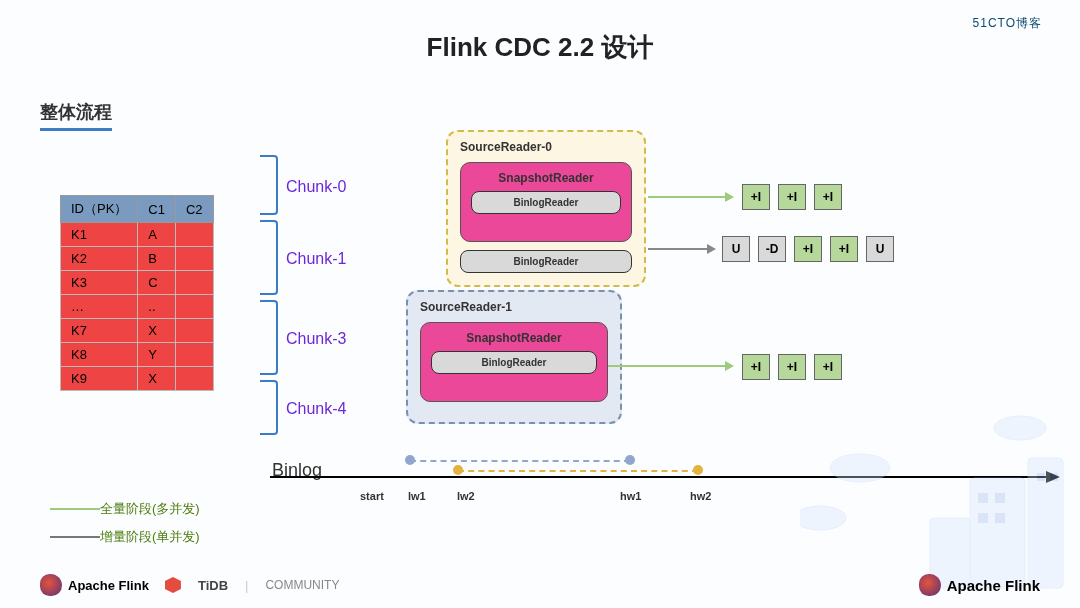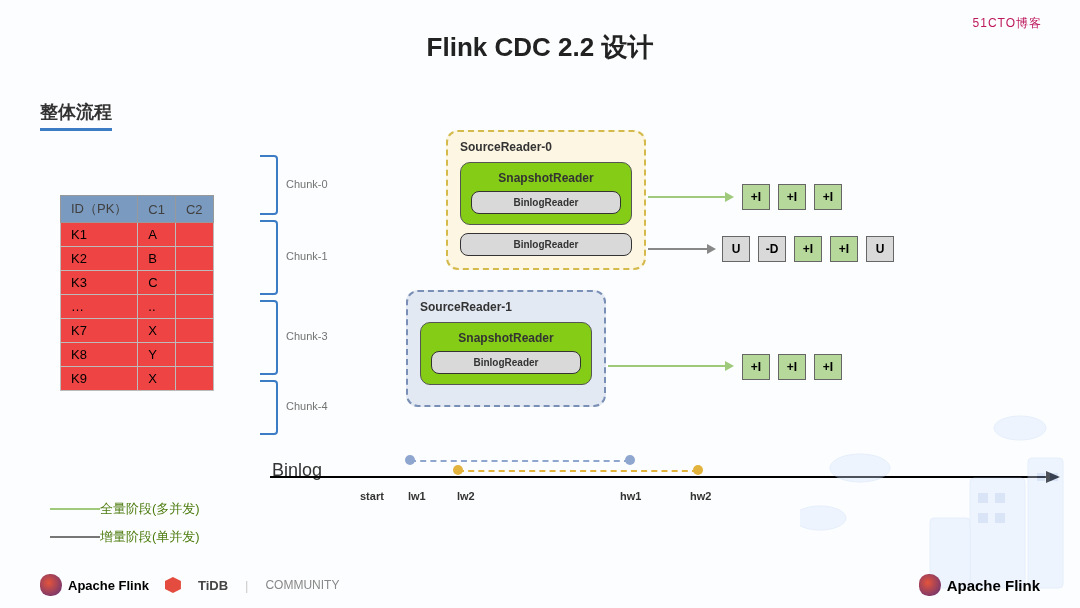--- a/index.html
+++ b/index.html
@@ -1,28 +1,28 @@
 <!DOCTYPE html>
 <html><head>
 <meta charset="utf-8">
 <style>
 * { box-sizing: border-box; margin: 0; padding: 0; }
 body { width: 1080px; height: 608px; font-family: Arial, "Microsoft YaHei", sans-serif; background: #fcfdfe; position: relative; overflow: hidden; }
 .title { text-align: center; font-size: 26px; font-weight: bold; color: #222; padding-top: 30px; }
 .section-label { position: absolute; left: 40px; top: 100px; font-size: 18px; font-weight: bold; color: #333; border-bottom: 3px solid #3b7cc4; padding-bottom: 4px; }
 .data-table { position: absolute; left: 60px; top: 195px; border-collapse: collapse; font-size: 13px; }
-.data-table th { background: #7a9abf; color: #404040; padding: 4px 10px; text-align: left; border: 1px solid #999; font-weight: normal; }
+.data-table th { background: #7a9abf; color: #000000; padding: 4px 10px; text-align: left; border: 1px solid #999; font-weight: normal; }
 .data-table td { background: #ef4444; padding: 4px 10px; border: 1px solid #bbb; min-width: 30px; }
 .bracket { position: absolute; border-top: 2px solid #3b7cc4; border-bottom: 2px solid #3b7cc4; border-right: 2px solid #3b7cc4; border-radius: 0 4px 4px 0; }
-.chunk-label { position: absolute; font-size: 11px; color: #737373; }
+.chunk-label { position: absolute; font-size: 16px; color: #6d28d9; }
 .reader-box { position: absolute; padding: 30px 12px 12px 12px; border-radius: 12px; }
 .reader-box.yellow { background: #fdf6e3; border: 2.5px dashed #d4b94b; }
 .reader-box.blue { background: #e3e9f3; border: 2.5px dashed #7a8fb5; }
 .reader-title { position: absolute; top: 8px; left: 12px; font-size: 12px; font-weight: bold; color: #333; }
-.snapshot-box { background: #84cc16; border: 1px solid #555; border-radius: 10px; padding: 8px 10px 10px 10px; margin-bottom: 8px; }
+.snapshot-box { background: #ec4899; border: 1px solid #555; border-radius: 10px; padding: 8px 10px 27px 10px; margin-bottom: 8px; }
 .snapshot-box .lbl { font-size: 12px; font-weight: bold; text-align: center; margin-bottom: 6px; color: #333; }
 .binlog-inner, .binlog-outer { background: #d9d9d9; border: 1.5px solid #333; border-radius: 8px; text-align: center; font-size: 10px; font-weight: bold; padding: 5px 8px; color: #333; }
 .binlog-outer { margin-top: 8px; }
 .event-row { position: absolute; display: flex; gap: 8px; }
 .event { width: 28px; height: 26px; display: flex; align-items: center; justify-content: center; font-size: 12px; font-weight: bold; border: 1px solid #666; }
 .event.green { background: #b6d89a; }
 .event.gray { background: #d9d9d9; }
 .arrow-line { position: absolute; height: 2px; }
 .arrow-line.green { background: #9fc97b; }
 .arrow-line.gray { background: #888; }
@@ -34,21 +34,21 @@
 .dashline { position: absolute; height: 0; border-top: 2.5px dashed; }
 .dot { position: absolute; width: 10px; height: 10px; border-radius: 50%; }
 .legend { position: absolute; left: 50px; font-size: 13px; color: #4d7c0f; display: flex; align-items: center; }
 .legend .bar { width: 50px; height: 2px; }
 .footer-left { position: absolute; left: 40px; bottom: 12px; display: flex; align-items: center; gap: 16px; font-size: 13px; }
 .footer-right { position: absolute; right: 40px; bottom: 12px; display: flex; align-items: center; gap: 6px; font-size: 15px; font-weight: bold; }
 .flink-logo { width: 22px; height: 22px; background: radial-gradient(circle at 40% 40%, #e4543b, #5a2f7a); border-radius: 50% 60% 55% 50%; }
 .tidb-logo { width: 16px; height: 16px; background: #e34c3f; clip-path: polygon(50% 0, 100% 25%, 100% 75%, 50% 100%, 0 75%, 0 25%); display: inline-block; }
 .community { color: #888; font-size: 12px; }
 .bg-shapes { position: absolute; right: 0; bottom: 0; width: 280px; height: 200px; opacity: 0.35; }
-.watermark { position: absolute; right: 38px; top: 15px; font-size: 12px; color: #be185d; letter-spacing: 1px; }
+.watermark { position: absolute; right: 38px; top: 15px; font-size: 12px; color: #0c4a6e; letter-spacing: 1px; }
 </style>
 </head>
 <body>
 
 <div class="watermark">51CTO博客</div>
 <h1 class="title">Flink CDC 2.2 设计</h1>
 <div class="section-label">整体流程</div>
 
 <table class="data-table">
   <tbody>
@@ -106,21 +106,21 @@
 
 <div class="reader-box yellow" style="left:446px; top:130px; width:200px;">
   <div class="reader-title">SourceReader-0</div>
   <div class="snapshot-box">
     <div class="lbl">SnapshotReader</div>
     <div class="binlog-inner">BinlogReader</div>
   </div>
   <div class="binlog-outer">BinlogReader</div>
 </div>
 
-<div class="reader-box blue" style="left:406px; top:290px; width:200px;">
+<div class="reader-box blue" style="left:406px; top:290px; width:216px;">
   <div class="reader-title">SourceReader-1</div>
   <div class="snapshot-box">
     <div class="lbl">SnapshotReader</div>
     <div class="binlog-inner">BinlogReader</div>
   </div>
 </div>
 
 <div class="arrow-line green arrow-head" style="left:648px; top:196px; width:78px; color:#9fc97b;"></div>
 <div class="arrow-line gray arrow-head" style="left:648px; top:248px; width:60px; color:#888;"></div>
 <div class="arrow-line green arrow-head" style="left:608px; top:365px; width:118px; color:#9fc97b;"></div>

